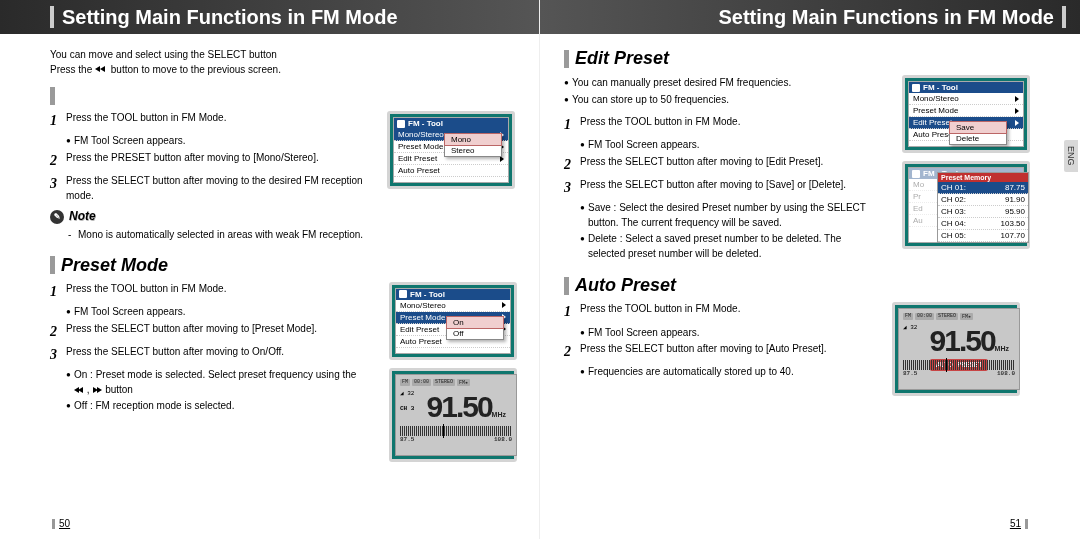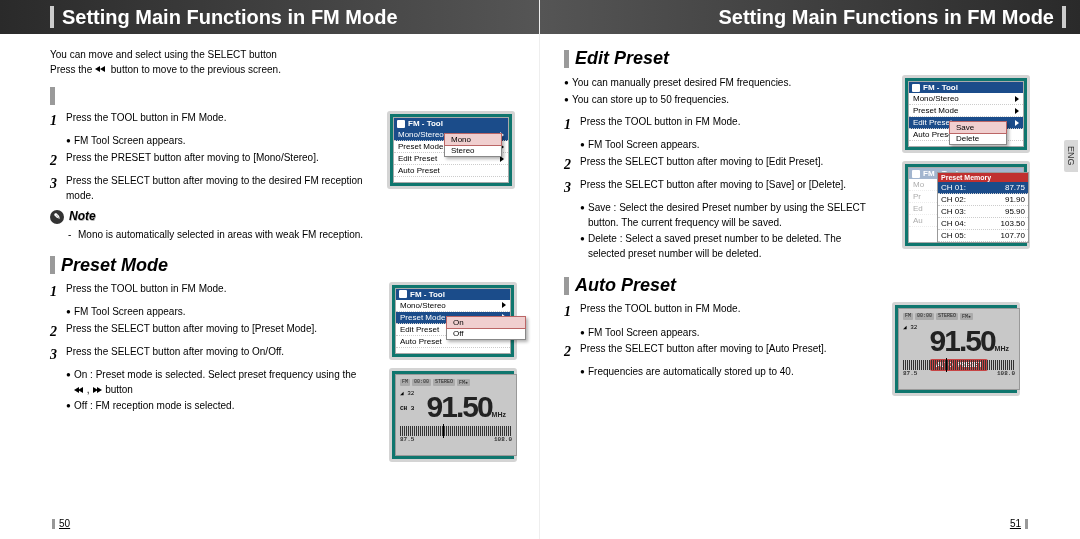--- a/index.html
+++ b/index.html
@@ -203,21 +203,21 @@
                     <span>Preset Mode</span>
                     <span class="tri-right"></span>
                   </div>
               <div class="menu-item">
                     <span>Edit Preset</span>
                     <span class="tri-right"></span>
                   </div>
               <div class="menu-item">
                     <span>Auto Preset</span>
                   </div>
-              <div class="submenu" style="top:27px;left:50px;width:80px;">
+              <div class="submenu" style="top:27px;left:50px;width:58px;">
                 <div class="submenu-item hl">On</div>
                 <div class="submenu-item">Off</div>
               </div>
             </div>
               </div>
             <div class="figure-box">
                 <div class="radio-screen">
               <div class="radio-top">
                     <span>FM</span>
                     <span>00:00</span>

